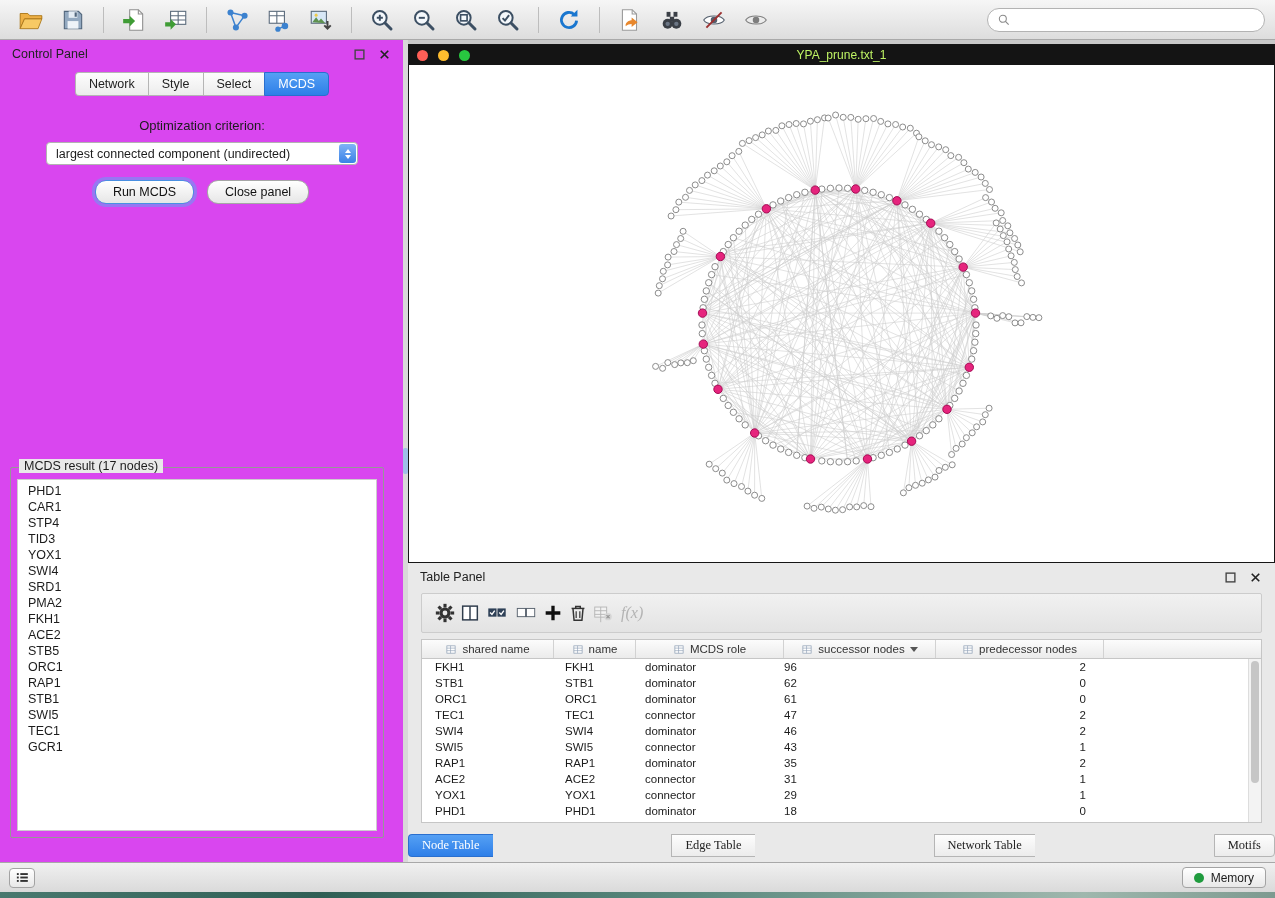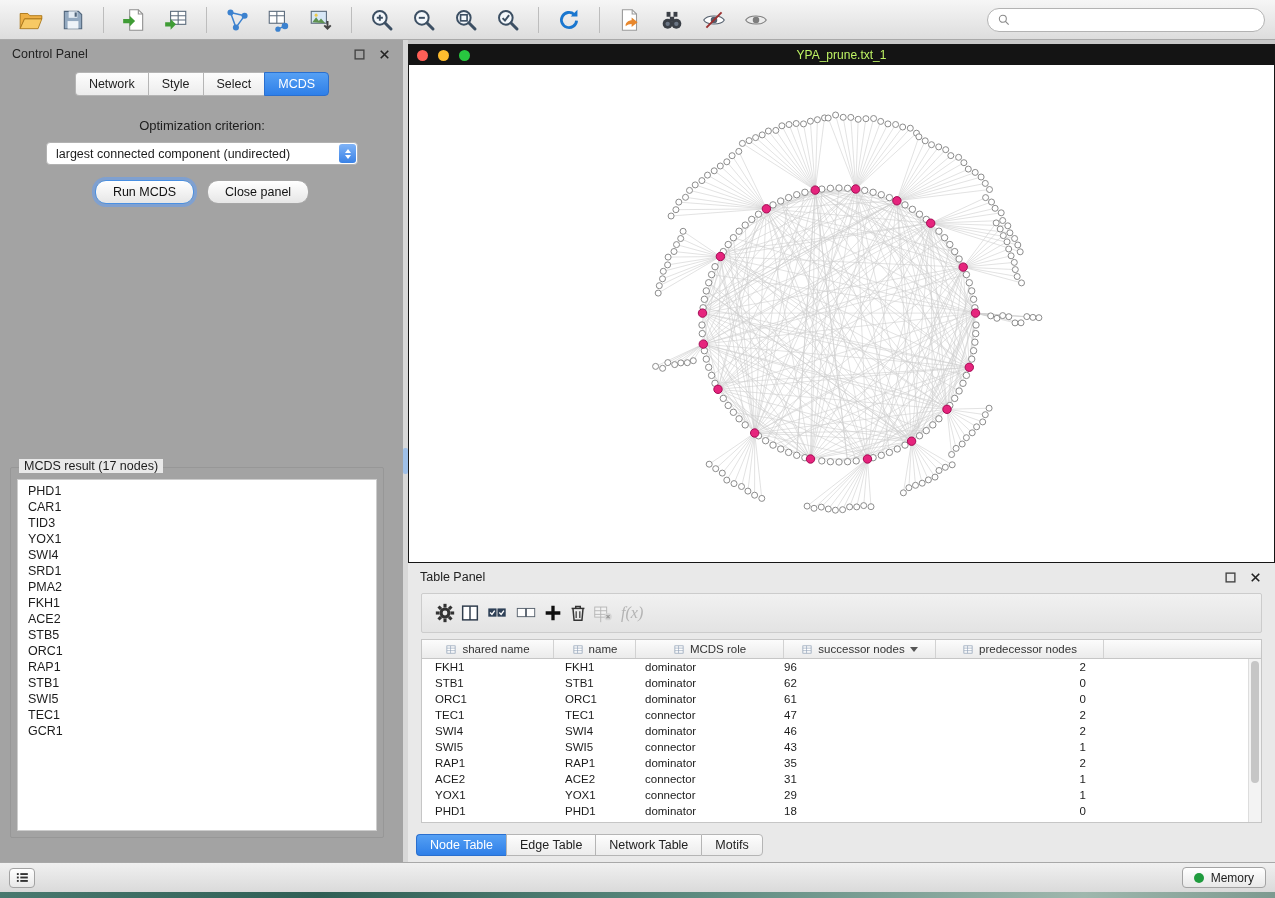--- a/index.html
+++ b/index.html
@@ -30,21 +30,21 @@
     margin-left:auto; width:278px; height:24px; border-radius:12px;
     border:1px solid #b3b3b3; background:#fff;
     display:flex; align-items:center; padding:0 9px; gap:6px;
   }
   .search-box .sicon { width:14px; height:14px; display:block; flex:0 0 auto; }
   .search-box input { border:none; outline:none; flex:1; font-size:12px; background:transparent; font-family:"Liberation Sans",sans-serif; }
 
   
   .control-panel {
     position:absolute; left:0; top:40px; width:405px; height:822px;
-    background:#a3a3a3; border-right:1px solid #b5b5b5;
+    background:#d946ef; border-right:1px solid #b5b5b5;
   }
   .panel-header { height:28px; display:flex; align-items:center; padding:0 12px; font-size:12.5px; color:#222; }
   .panel-header .spacer { flex:1; }
   .win-btn { width:15px; height:15px; margin-left:10px; display:block; }
 
   .cp-tabs { display:flex; justify-content:center; margin-top:4px; }
   .cp-tab {
     padding:4px 13px; font-size:12.5px; color:#222;
     background:linear-gradient(#fdfdfd,#ececec);
     border:1px solid #b5b5b5; border-right:none;
@@ -142,21 +142,21 @@
   .tr { display:flex; height:16px; align-items:center; font-size:11.5px; }
   .td { overflow:hidden; white-space:nowrap; }
   .td.c1 { width:132px; padding-left:13px; }
   .td.c2 { width:82px;  padding-left:11px; }
   .td.c3 { width:148px; padding-left:9px; }
   .td.c4 { width:152px; text-align:left; padding-right:16px; }
   .td.c5 { width:168px; text-align:right; padding-right:18px; }
   .vscroll { position:absolute; right:0; top:19px; bottom:0; width:13px; background:#f3f3f3; border-left:1px solid #ddd; }
   .thumb { position:absolute; left:2px; right:2px; top:2px; height:122px; background:#c6c6c6; border-radius:6px; }
 
-  .tp-tabs { position:absolute; left:8px; right:0; top:271px; display:flex; justify-content:flex-start; }
+  .tp-tabs { position:absolute; left:0; right:0; top:271px; display:flex; justify-content:space-between;font-family:Liberation Serif, serif; }
   .tp-tab {
     padding:3px 13px; font-size:12.5px; color:#222;
     background:linear-gradient(#fdfdfd,#ececec); border:1px solid #b5b5b5; border-right:none;
   }
   .tp-tab:first-of-type { border-radius:4px 0 0 4px; }
   .tp-tab:last-of-type { border-right:1px solid #b5b5b5; border-radius:0 4px 4px 0; }
   .tp-tab.active { background:linear-gradient(#55a0f4, var(--accent)); border-color:#2a6fce; color:#fff; }
 
   
   .status-bar {
@@ -351,20 +351,21 @@
   <div class="cp-buttons">
     <button class="btn focus">Run MCDS</button>
     <button class="btn">Close panel</button>
   </div>
   <div class="group">
     <div class="group-legend">MCDS result (17 nodes)</div>
     <div class="result-list">
 
     <div class="result-item">PHD1</div>
         <div class="result-item">CAR1</div>
+        <div class="result-item">STP4</div>
         <div class="result-item">TID3</div>
         <div class="result-item">YOX1</div>
         <div class="result-item">SWI4</div>
         <div class="result-item">SRD1</div>
         <div class="result-item">PMA2</div>
         <div class="result-item">FKH1</div>
         <div class="result-item">ACE2</div>
         <div class="result-item">STB5</div>
         <div class="result-item">ORC1</div>
         <div class="result-item">RAP1</div>

